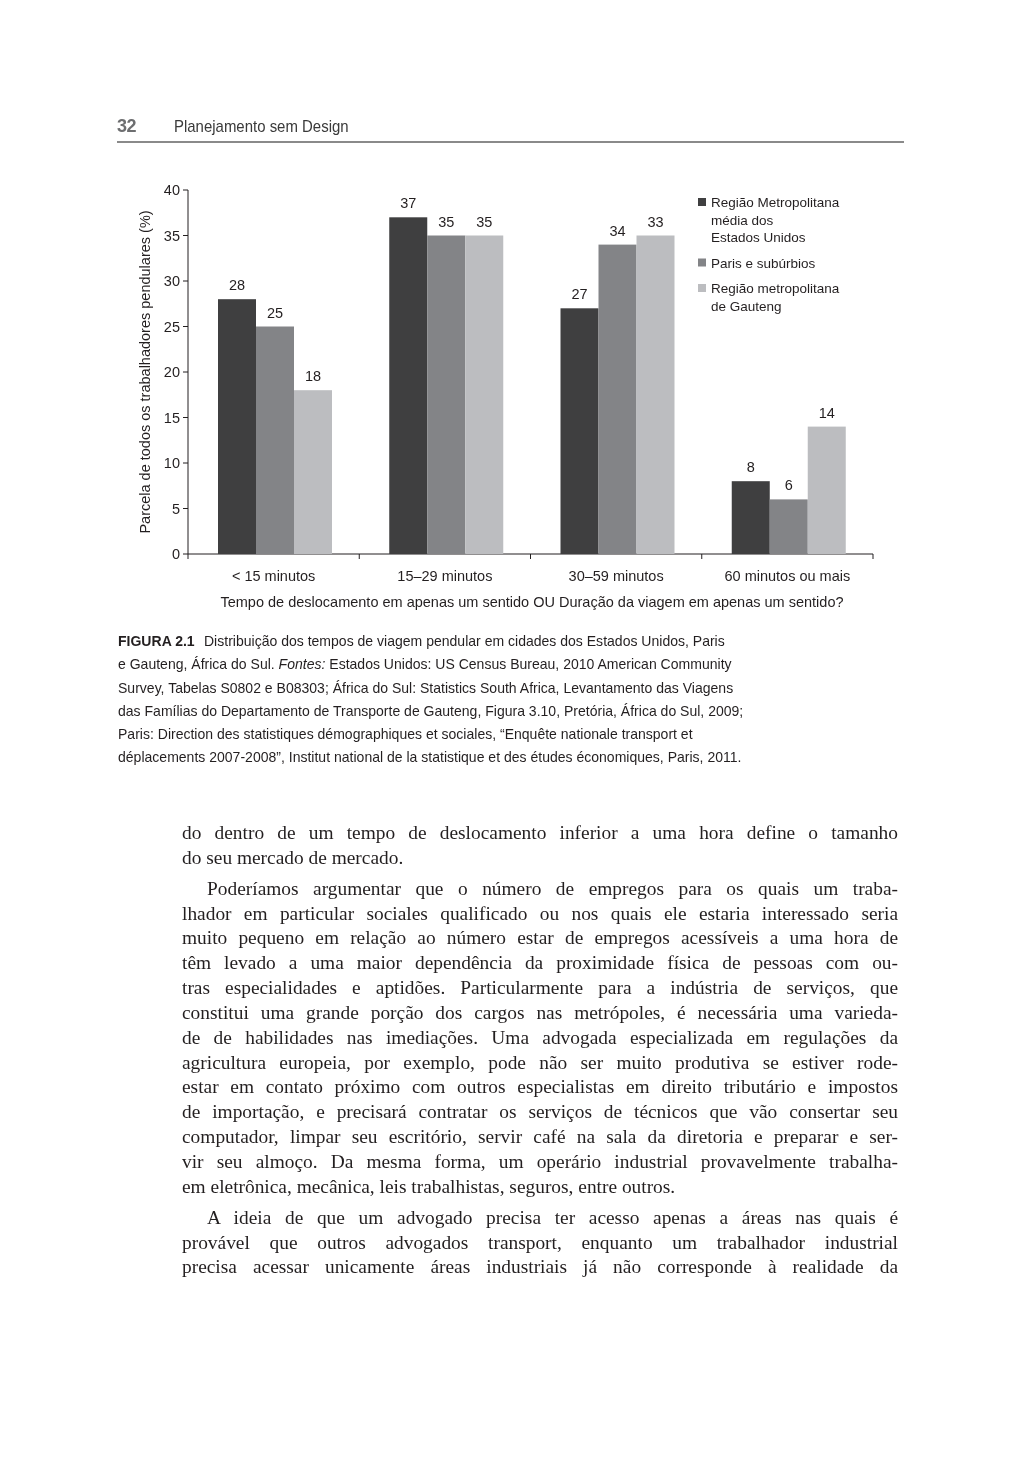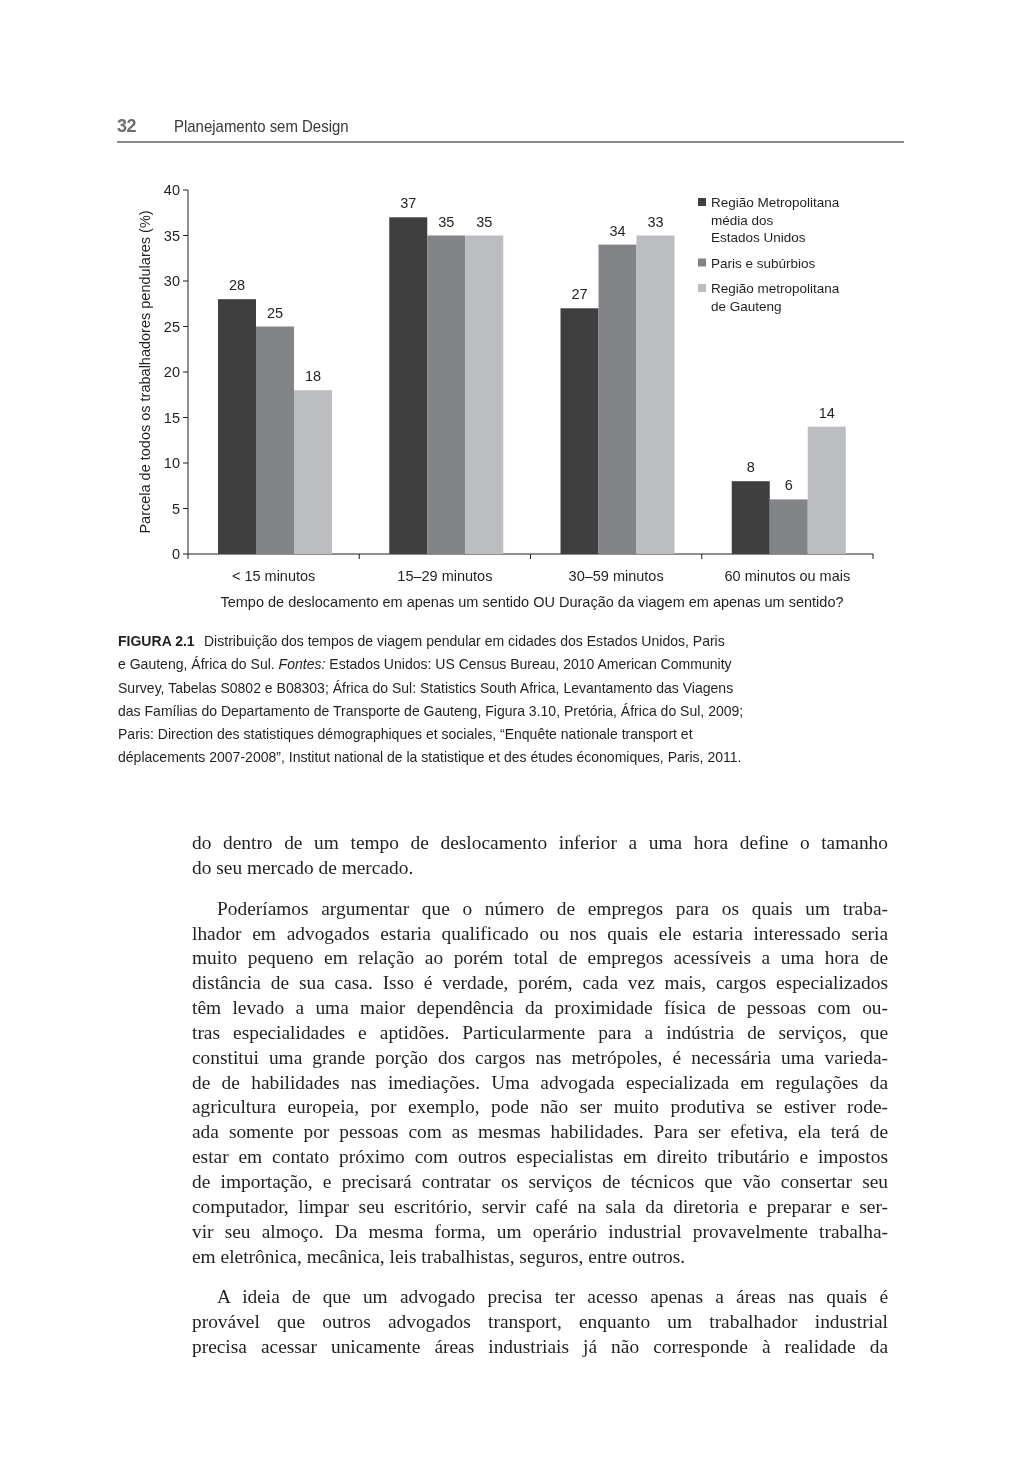--- a/index.html
+++ b/index.html
@@ -6,21 +6,21 @@
   body { width: 1016px; height: 1477px; position: relative; overflow: hidden; color: #231f20; }
   .running-head { position: absolute; left: 117px; top: 113px; width: 787px; height: 28px; border-bottom: 2px solid #8a8a8a; font-family: "Liberation Sans", sans-serif; }
   .page-num { position: absolute; left: 0; top: 3px; font-size: 18px; font-weight: bold; color: #6d6e70; letter-spacing: -0.5px; }
   .book-title { position: absolute; left: 57px; top: 4px; font-size: 17px; color: #3a3a3a; transform: scaleX(0.88); transform-origin: left; }
   #chart { position: absolute; left: 120px; top: 170px; }
   .chart-text { font-family: "Liberation Sans", sans-serif; fill: #231f20; }
   .caption { position: absolute; left: 118px; top: 629px; width: 800px; font-family: "Liberation Sans", sans-serif; font-size: 15px; line-height: 23.3px; color: #231f20; transform: scaleX(0.935); transform-origin: left top; white-space: nowrap; }
   .caption .fig-label { font-weight: bold; margin-right: 10px; }
   .caption .fontes { font-style: italic; }
   .body-text { position: absolute; left: 176px; top: 815px; width: 728px; font-family: "Liberation Serif", serif; font-size: 19.4px; line-height: 24.85px; color: #231f20; text-align: justify; }
-  .body-text p { margin: 16px; }
+  .body-text p { margin: 6px; }
   .body-text .line { display: block; text-align: justify; text-align-last: justify; white-space: nowrap; }
   .body-text .line.last { text-align-last: left; }
 </style>
 </head>
 <body>
 
 <div class="running-head">
   <span class="page-num">32</span>
   <span class="book-title">Planejamento sem Design</span>
 </div>
@@ -113,29 +113,27 @@
     <div><span>déplacements 2007-2008”, Institut national de la statistique et des études économiques, Paris, 2011.</span></div>
   </div>
 
 <div class="body-text" id="body-text">
     <p>
       <span class="line">do dentro de um tempo de deslocamento inferior a uma hora define o tamanho</span>
       <span class="line last">do seu mercado de mercado.</span>
     </p>
     <p>
       <span class="line" style="padding-left: 25px;">Poderíamos argumentar que o número de empregos para os quais um traba-</span>
-      <span class="line">lhador em advogados estaria qualificado ou nos quais ele estaria interessado seria</span>
-      <span class="line">muito pequeno em relação ao porém total de empregos acessíveis a uma hora de</span>
-      <span class="line">distância de sua casa. Isso é verdade, porém, cada vez mais, cargos especializados</span>
+      <span class="line">lhador em particular sociales qualificado ou nos quais ele estaria interessado seria</span>
+      <span class="line">muito pequeno em relação ao número estar de empregos acessíveis a uma hora de</span>
       <span class="line">têm levado a uma maior dependência da proximidade física de pessoas com ou-</span>
       <span class="line">tras especialidades e aptidões. Particularmente para a indústria de serviços, que</span>
       <span class="line">constitui uma grande porção dos cargos nas metrópoles, é necessária uma varieda-</span>
       <span class="line">de de habilidades nas imediações. Uma advogada especializada em regulações da</span>
       <span class="line">agricultura europeia, por exemplo, pode não ser muito produtiva se estiver rode-</span>
-      <span class="line">ada somente por pessoas com as mesmas habilidades. Para ser efetiva, ela terá de</span>
       <span class="line">estar em contato próximo com outros especialistas em direito tributário e impostos</span>
       <span class="line">de importação, e precisará contratar os serviços de técnicos que vão consertar seu</span>
       <span class="line">computador, limpar seu escritório, servir café na sala da diretoria e preparar e ser-</span>
       <span class="line">vir seu almoço. Da mesma forma, um operário industrial provavelmente trabalha-</span>
       <span class="line last">em eletrônica, mecânica, leis trabalhistas, seguros, entre outros.</span>
     </p>
     <p>
       <span class="line" style="padding-left: 25px;">A ideia de que um advogado precisa ter acesso apenas a áreas nas quais é</span>
       <span class="line">provável que outros advogados transport, enquanto um trabalhador industrial</span>
       <span class="line">precisa acessar unicamente áreas industriais já não corresponde à realidade da</span>

